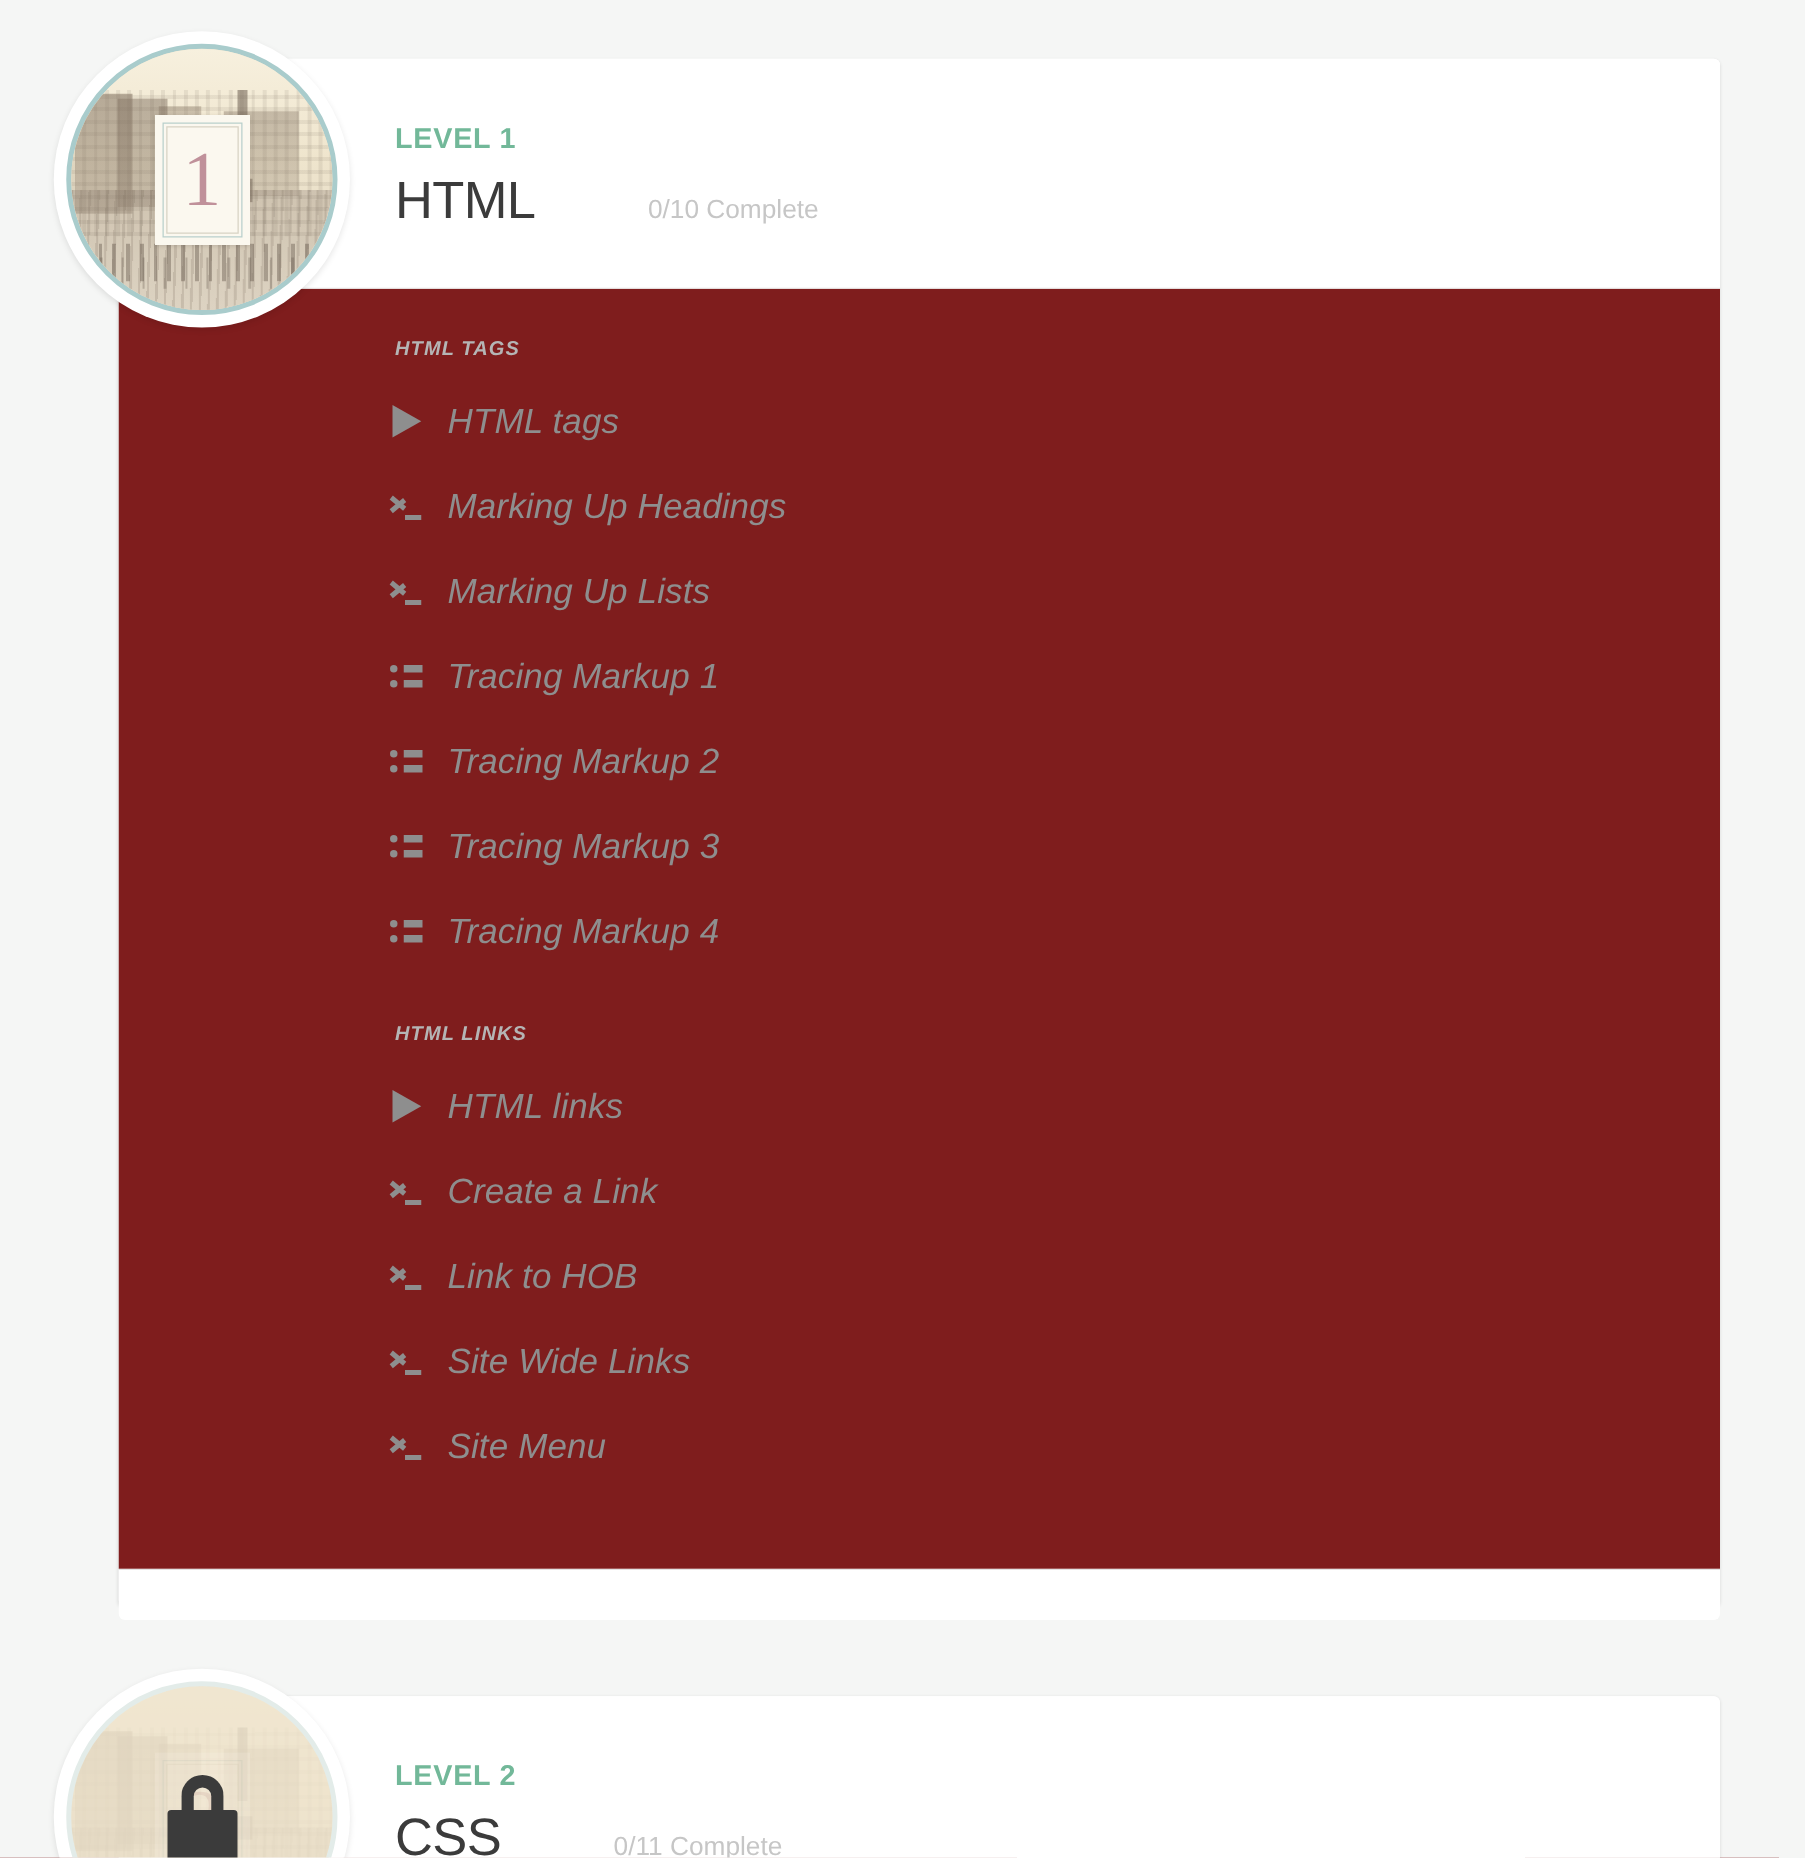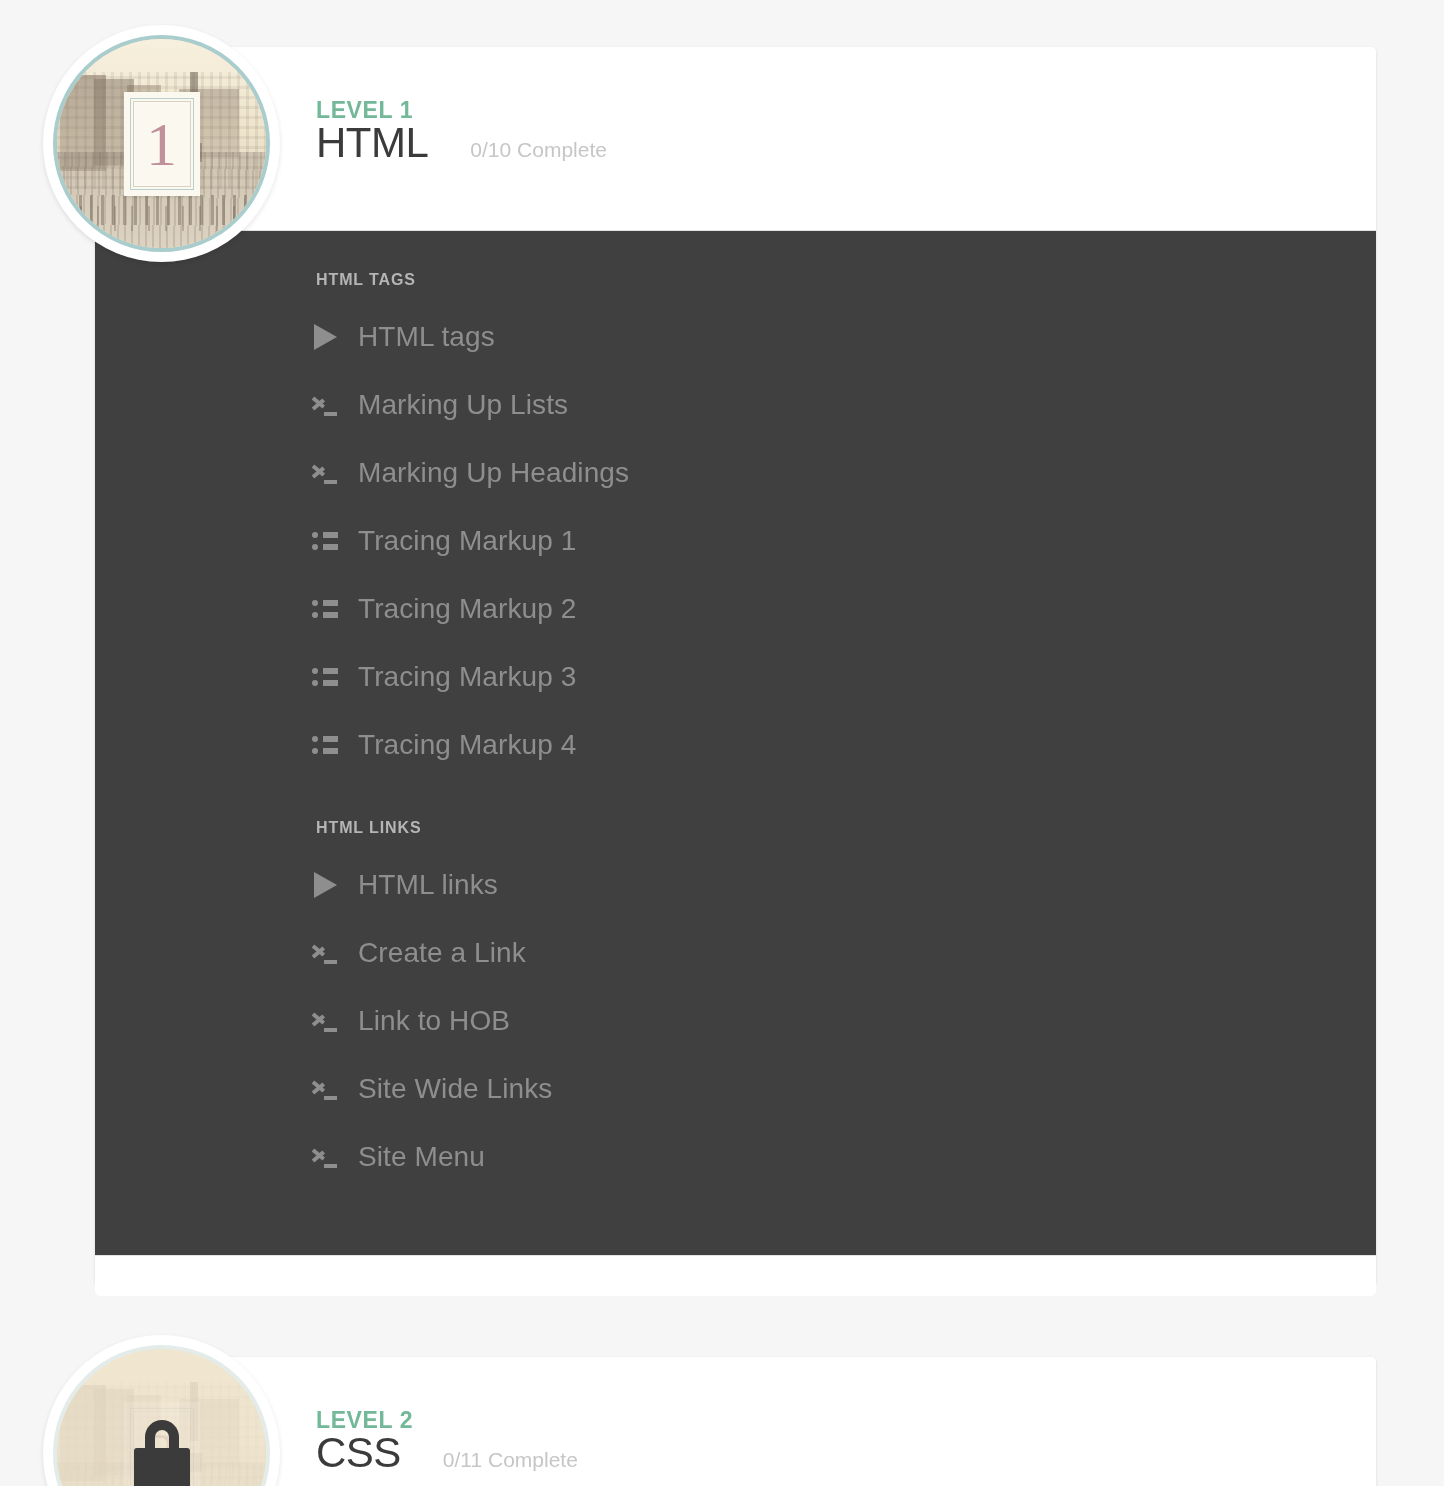--- a/index.html
+++ b/index.html
@@ -47,20 +47,22 @@
   .level-eyebrow {
     font-size: 23px;
     font-weight: bold;
     letter-spacing: 0.6px;
     color: #72b899;
     line-height: 1;
   }
   .title-row {
     display: flex;
     align-items: baseline;
+    margin-top: 17px;
+    gap: 48px;
   }
   .level-title {
     font-size: 42px;
     font-weight: normal;
     color: #3b3b3b;
     line-height: 1;
     letter-spacing: -0.5px;
   }
   .level-progress {
     margin-left: 42px;
@@ -211,23 +213,24 @@
     left: 11px;
     width: 34px;
     height: 40px;
     border: 10px solid #3b3b3b;
     border-bottom: none;
     border-radius: 18px 18px 0 0;
   }
 
   
   .card-body {
-    background: #404040;
+    background: #7f1d1d;
     padding: 40px 0 64px 0;
     min-height: 1013px;
+    font-style: italic;
   }
   .card-footer {
     height: 41px;
     background: #ffffff;
     border-top: 1px solid #e3e3e3;
     border-radius: 0 0 5px 5px;
   }
 
   .section-header {
     font-size: 16px;
@@ -357,32 +360,32 @@
       </div>
 
       <div class="lesson-item">
         <span class="lesson-icon">
           <i class="icon-terminal">
               <i class="chev-a"></i>
               <i class="chev-b"></i>
               <i class="underscore"></i>
             </i>
         </span>
-        <span class="lesson-label">Marking Up Lists</span>
+        <span class="lesson-label">Marking Up Headings</span>
       </div>
 
       <div class="lesson-item">
         <span class="lesson-icon">
           <i class="icon-terminal">
               <i class="chev-a"></i>
               <i class="chev-b"></i>
               <i class="underscore"></i>
             </i>
         </span>
-        <span class="lesson-label">Marking Up Headings</span>
+        <span class="lesson-label">Marking Up Lists</span>
       </div>
 
       <div class="lesson-item">
         <span class="lesson-icon">
           <i class="icon-list">
               <i class="dot r1"></i>
               <i class="bar r1"></i>
               <i class="dot r2"></i>
               <i class="bar r2"></i>
             </i>

